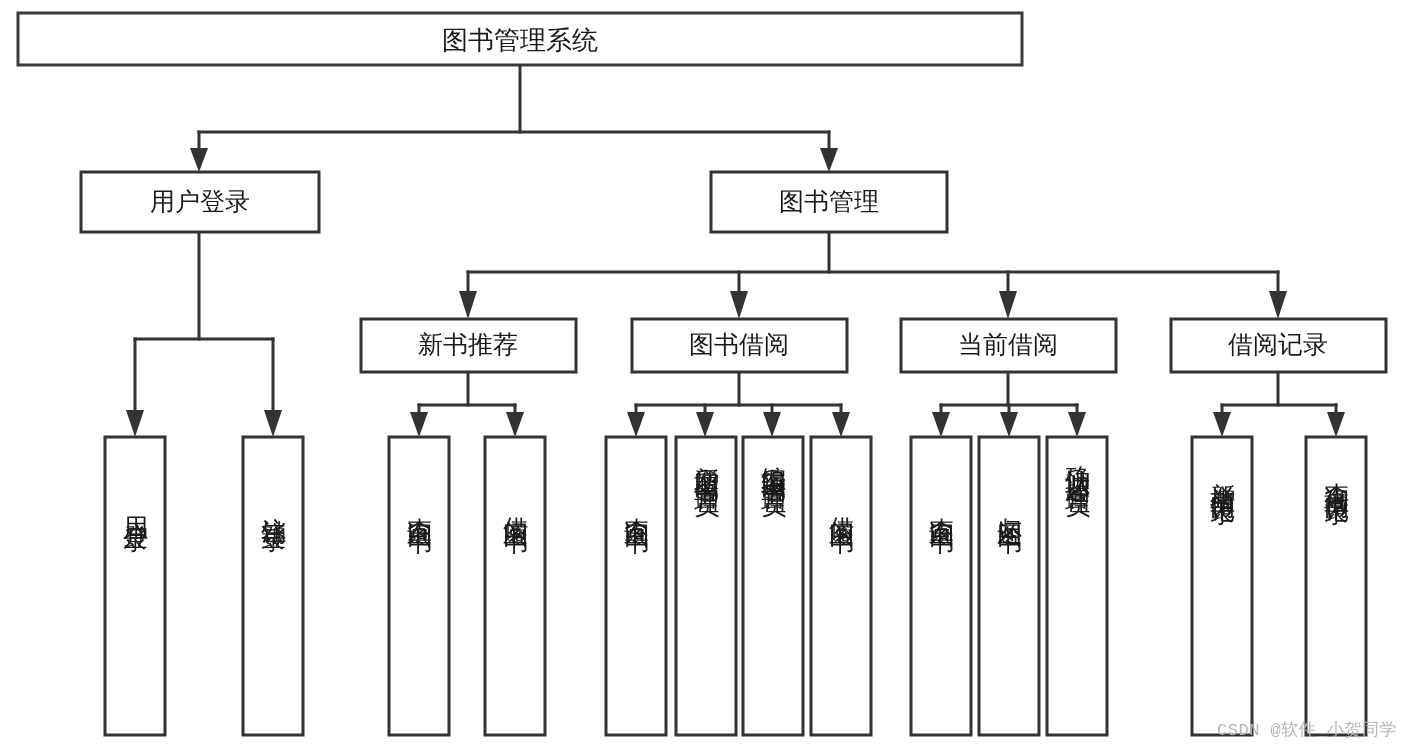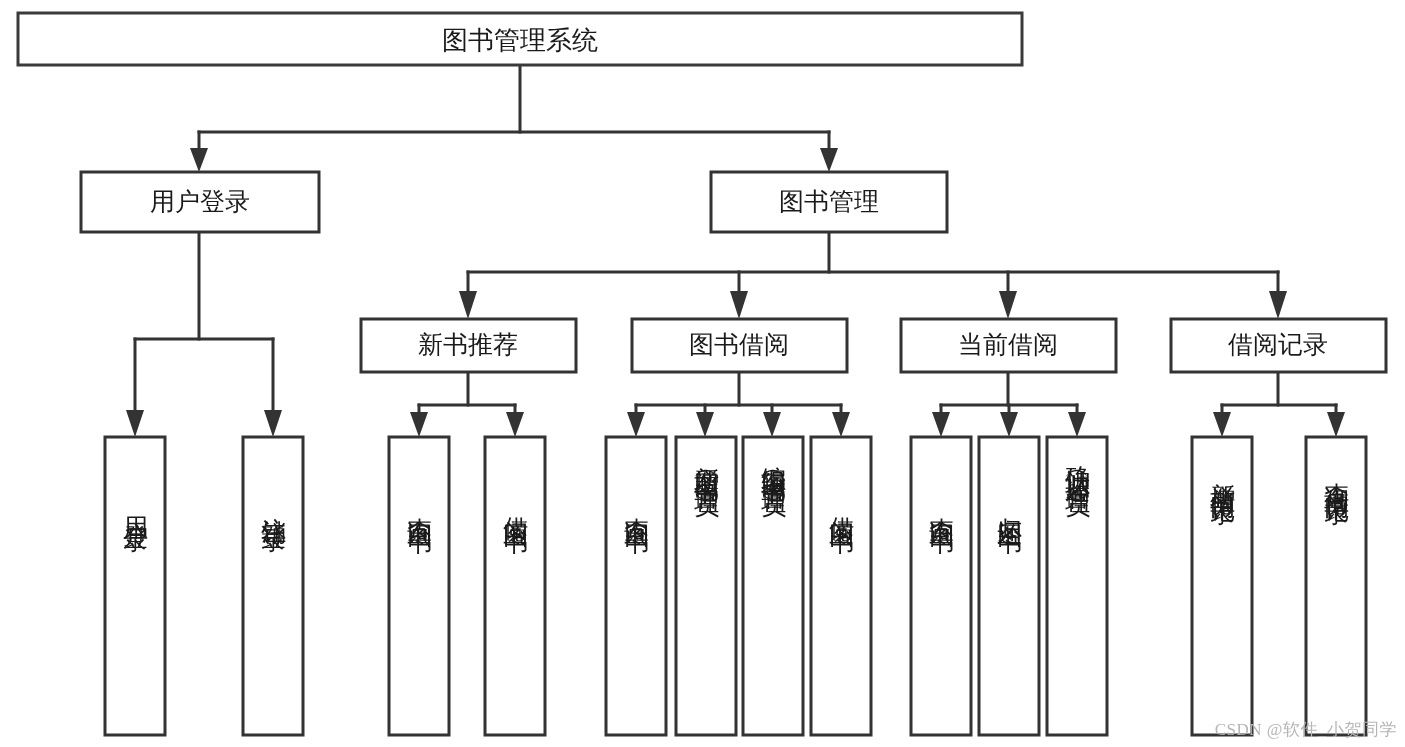--- a/index.html
+++ b/index.html
@@ -69,21 +69,21 @@
     font-size: 25px;
     line-height: 1.05;
     color: #1a1a1a;
     letter-spacing: 4px;
     white-space: nowrap;
   }
   .watermark {
     position: absolute;
     right: 8px;
     bottom: 6px;
-    font-family: Liberation Serif, serif;
+    font-family: Liberation Mono, monospace;
     font-size: 17px;
     color: #b6b6b6;
     letter-spacing: 0.5px;
     white-space: nowrap;
     pointer-events: none;
   }
 </style>
 </head>
 <body>
 

